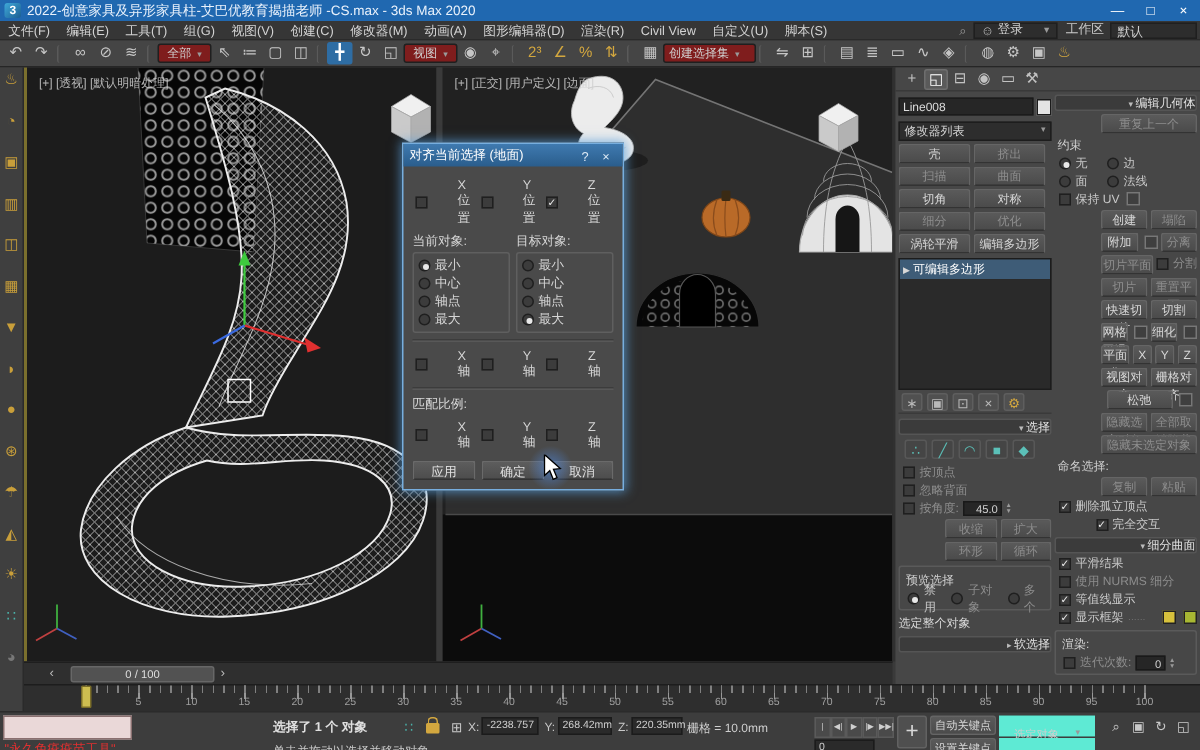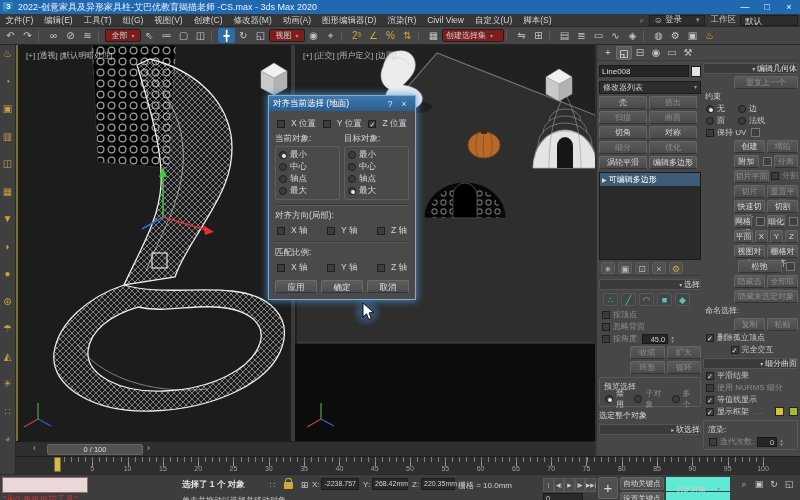--- a/index.html
+++ b/index.html
@@ -121,21 +121,21 @@
   
   .dialog { position:absolute; left:268px; top:95px; width:148px; background:#4a4a4a;
             border:1px solid #77aede; box-shadow:0 0 7px 1px rgba(90,160,220,.75); z-index:50; font-size:8.5px; }
   .dlg-title { height:15px; background:linear-gradient(#3f7ab0,#2a5d8c); color:#fff; display:flex;
                align-items:center; padding:0 4px; font-size:8.5px; }
   .dlg-title .t { flex:1; white-space:nowrap; overflow:hidden; }
   .dlg-btn { width:14px; text-align:center; color:#dce9f5; }
   .dlg-body { padding:4px 6px 6px 6px; color:#d6d6d6; }
   .dlg-label { margin:3px 0 2px 0; font-size:8.5px; color:#d8d8d8; }
   .axisrow { display:flex; justify-content:space-between; margin:3px 2px; }
-  .axisrow .ax { display:flex; align-items:center; gap:6px; }
+  .axisrow .ax { display:flex; align-items:center; gap:20px; }
   .dlg-cols { display:flex; gap:4px; margin-top:2px; }
   .dlg-col { flex:1; }
   .dlg-gb { border:1px solid #5f5f5f; border-radius:2px; padding:2px 3px; margin-top:1px; }
   .dlg-radio-row { display:flex; align-items:center; gap:3px; height:12px; }
   .dlg-buttons { display:flex; gap:4px; margin-top:6px; }
   .dlg-pushbtn { flex:1; height:13px; background:linear-gradient(#5d5d5d,#4d4d4d); border:1px solid #6a6a6a;
                  border-bottom-color:#333; border-radius:2px; text-align:center; line-height:12px; font-size:8.5px; color:#e0e0e0; }
   .hrline { border-top:1px solid #3c3c3c; border-bottom:1px solid #585858; margin:4px 0; }
 
   
@@ -667,21 +667,20 @@
                 <span>轴点</span>
               </div>
             <div class="dlg-radio-row">
                 <span class="radio sel"></span>
                 <span>最大</span>
               </div>
           </div>
         </div>
       </div>
       <div class="hrline"></div>
-      <div class="dlg-label">对齐方向(局部):</div>
       <div class="axisrow">
         <span class="ax">
             <span class="cb"></span>
             <span>X 轴</span>
           </span>
         <span class="ax">
             <span class="cb"></span>
             <span>Y 轴</span>
           </span>
         <span class="ax">

